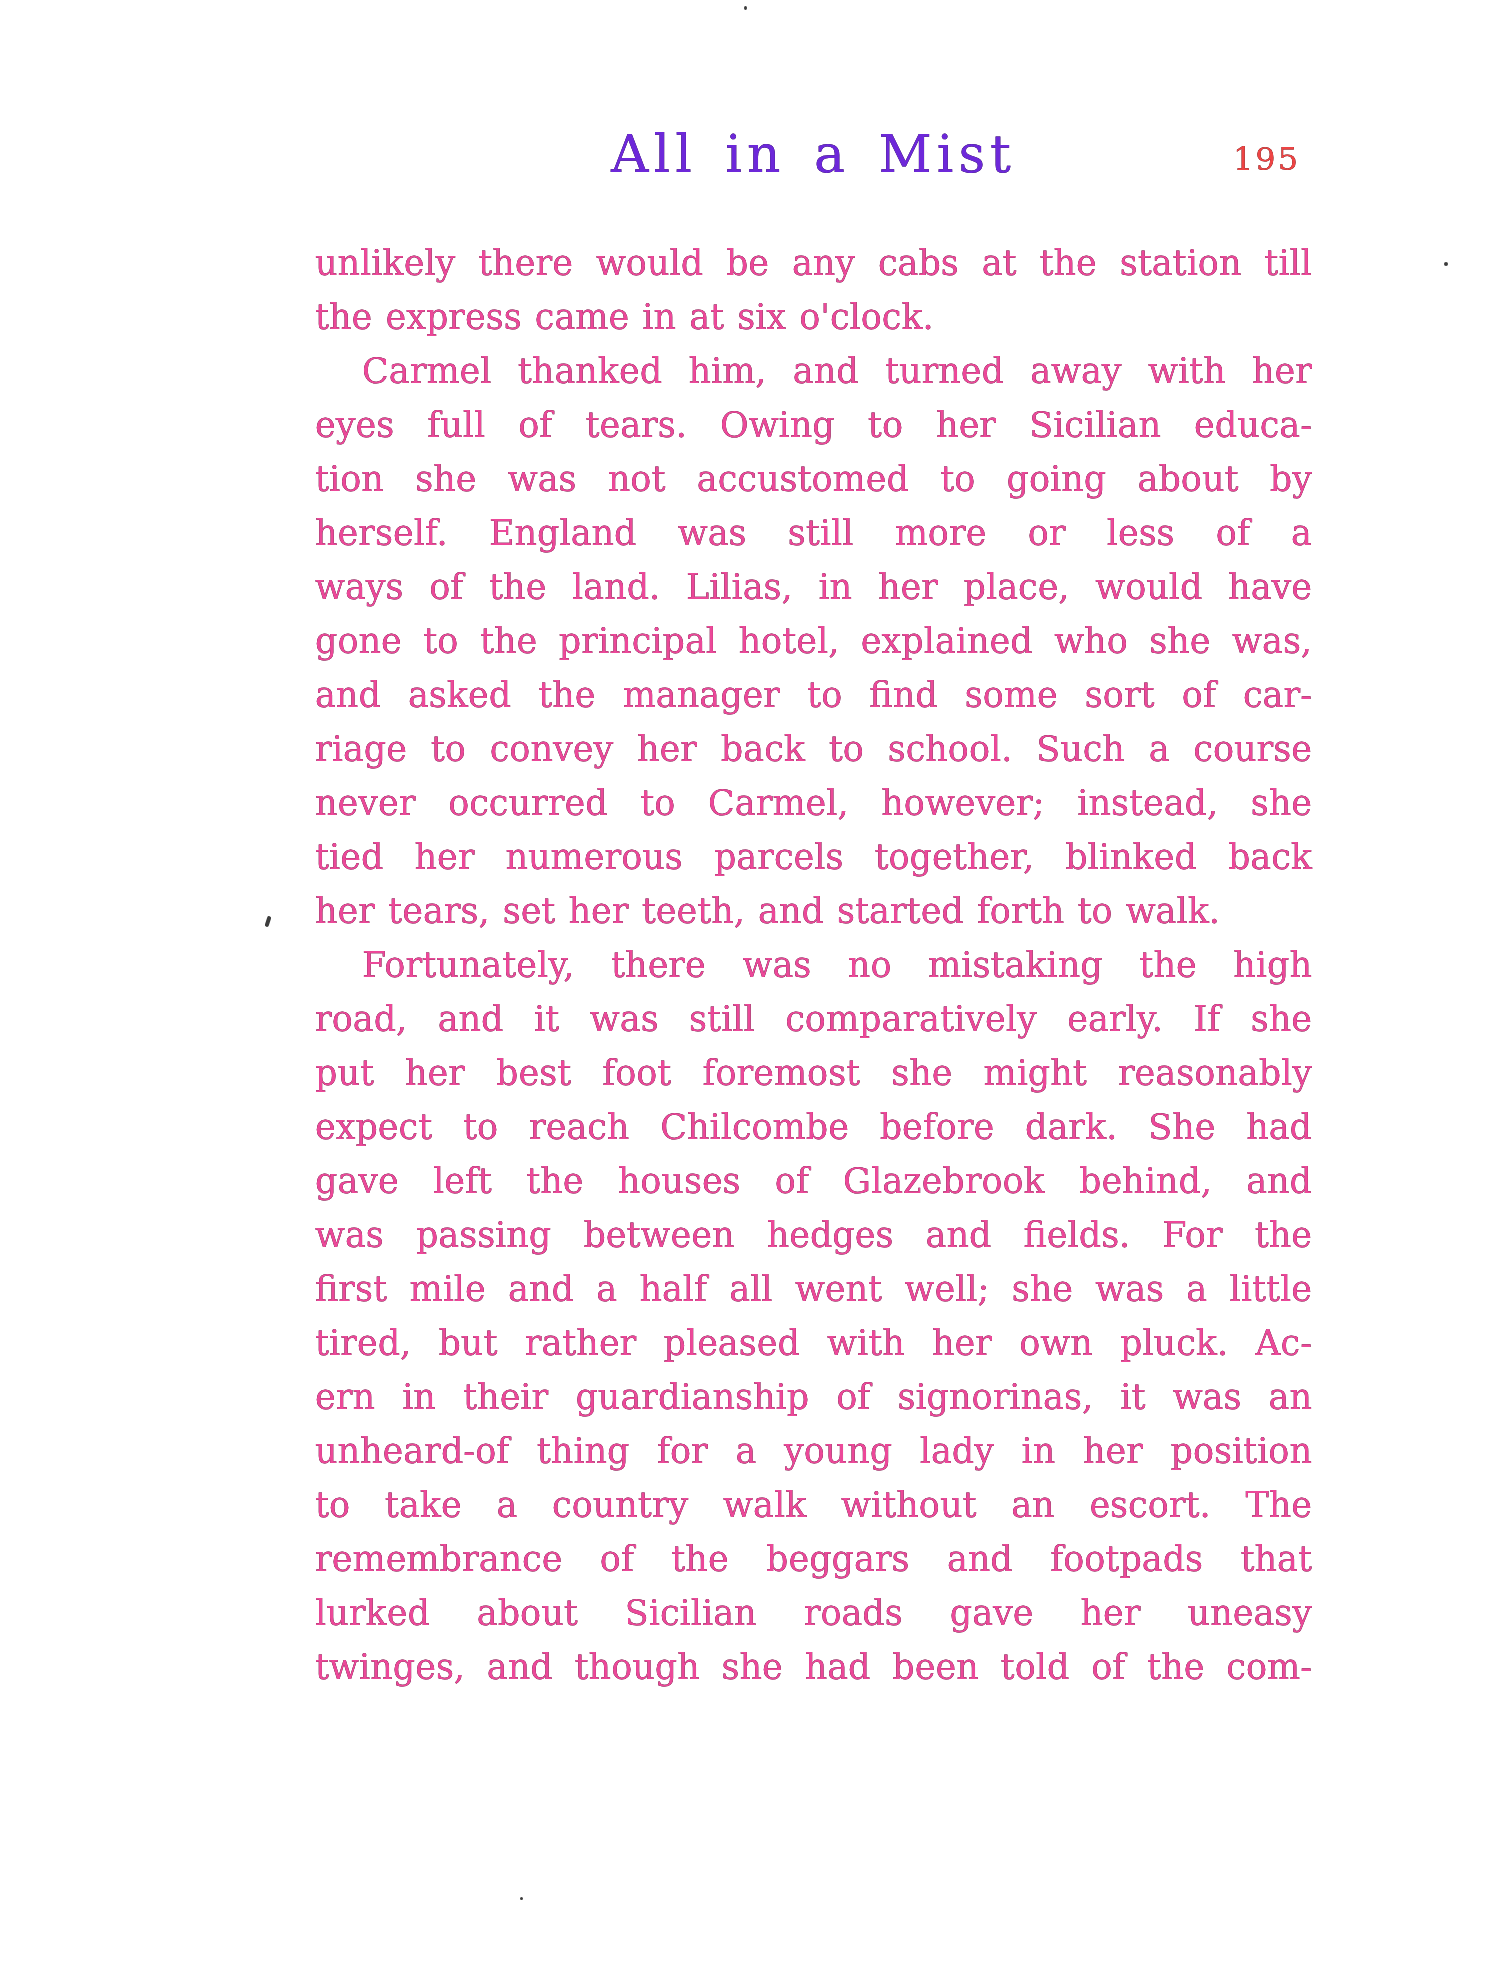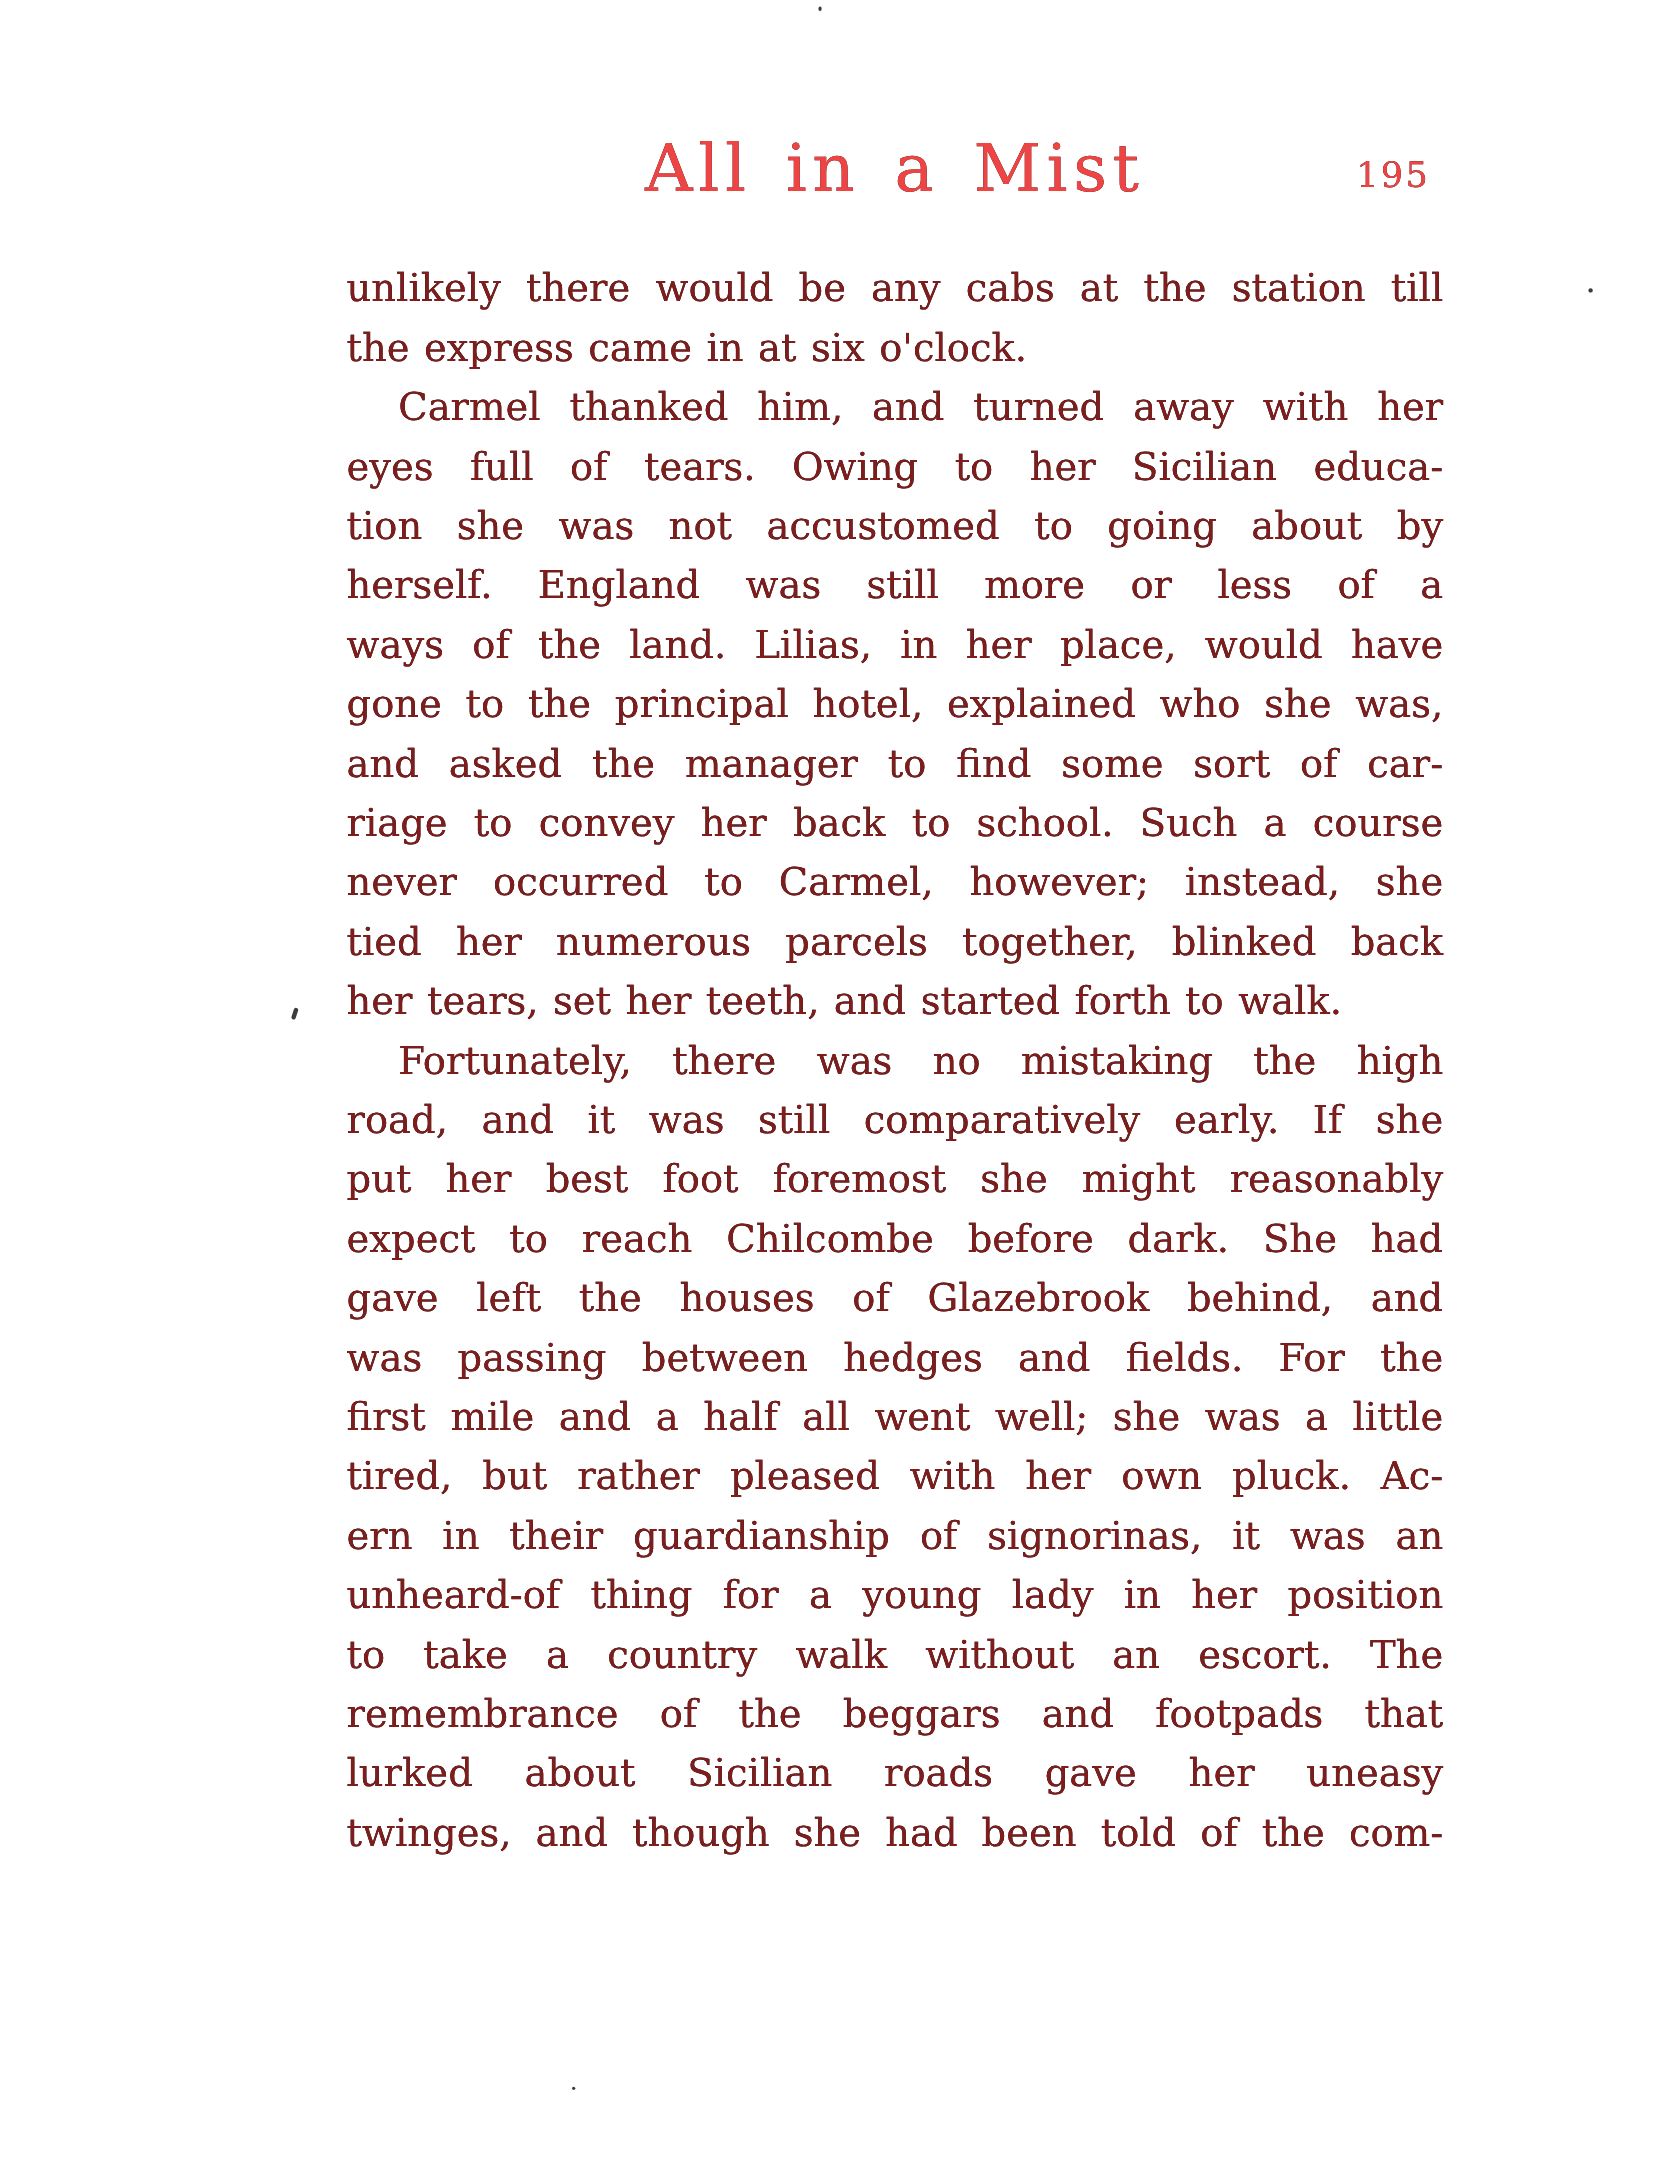--- a/index.html
+++ b/index.html
@@ -20,26 +20,26 @@
   .running-header {
     position: absolute;
     left: 315px;
     top: 128px;
     width: 997px;
     height: 60px;
   }
   .chapter-title {
     width: 100%;
     text-align: center;
-    font-size: 60px;
+    font-size: 52px;
     line-height: 52px;
     letter-spacing: 5px;
     word-spacing: 7px;
     white-space: nowrap;
-    color: #ef4444;
+    color: #6d28d9;
     text-shadow: 0 0 0.6px #000;
   }
   .page-number {
     position: absolute;
     right: 12px;
     top: 11px;
     font-size: 32px;
     line-height: 40px;
     letter-spacing: 2px;
     font-variant-numeric: oldstyle-nums;
@@ -57,21 +57,21 @@
     margin: 0;
     padding: 0;
   }
   .text-line {
     height: 54px;
     line-height: 54px;
     font-size: 35px;
     white-space: normal;
     text-align: justify;
     text-align-last: justify;
-    color: #7f1d1d;
+    color: #ec4899;
     text-shadow: 0 0 0.5px #000;
     word-spacing: 2px;
   }
   .text-line.unjustified {
     text-align-last: left;
   }
   .text-line.indent {
     text-indent: 47px;
   }
   

